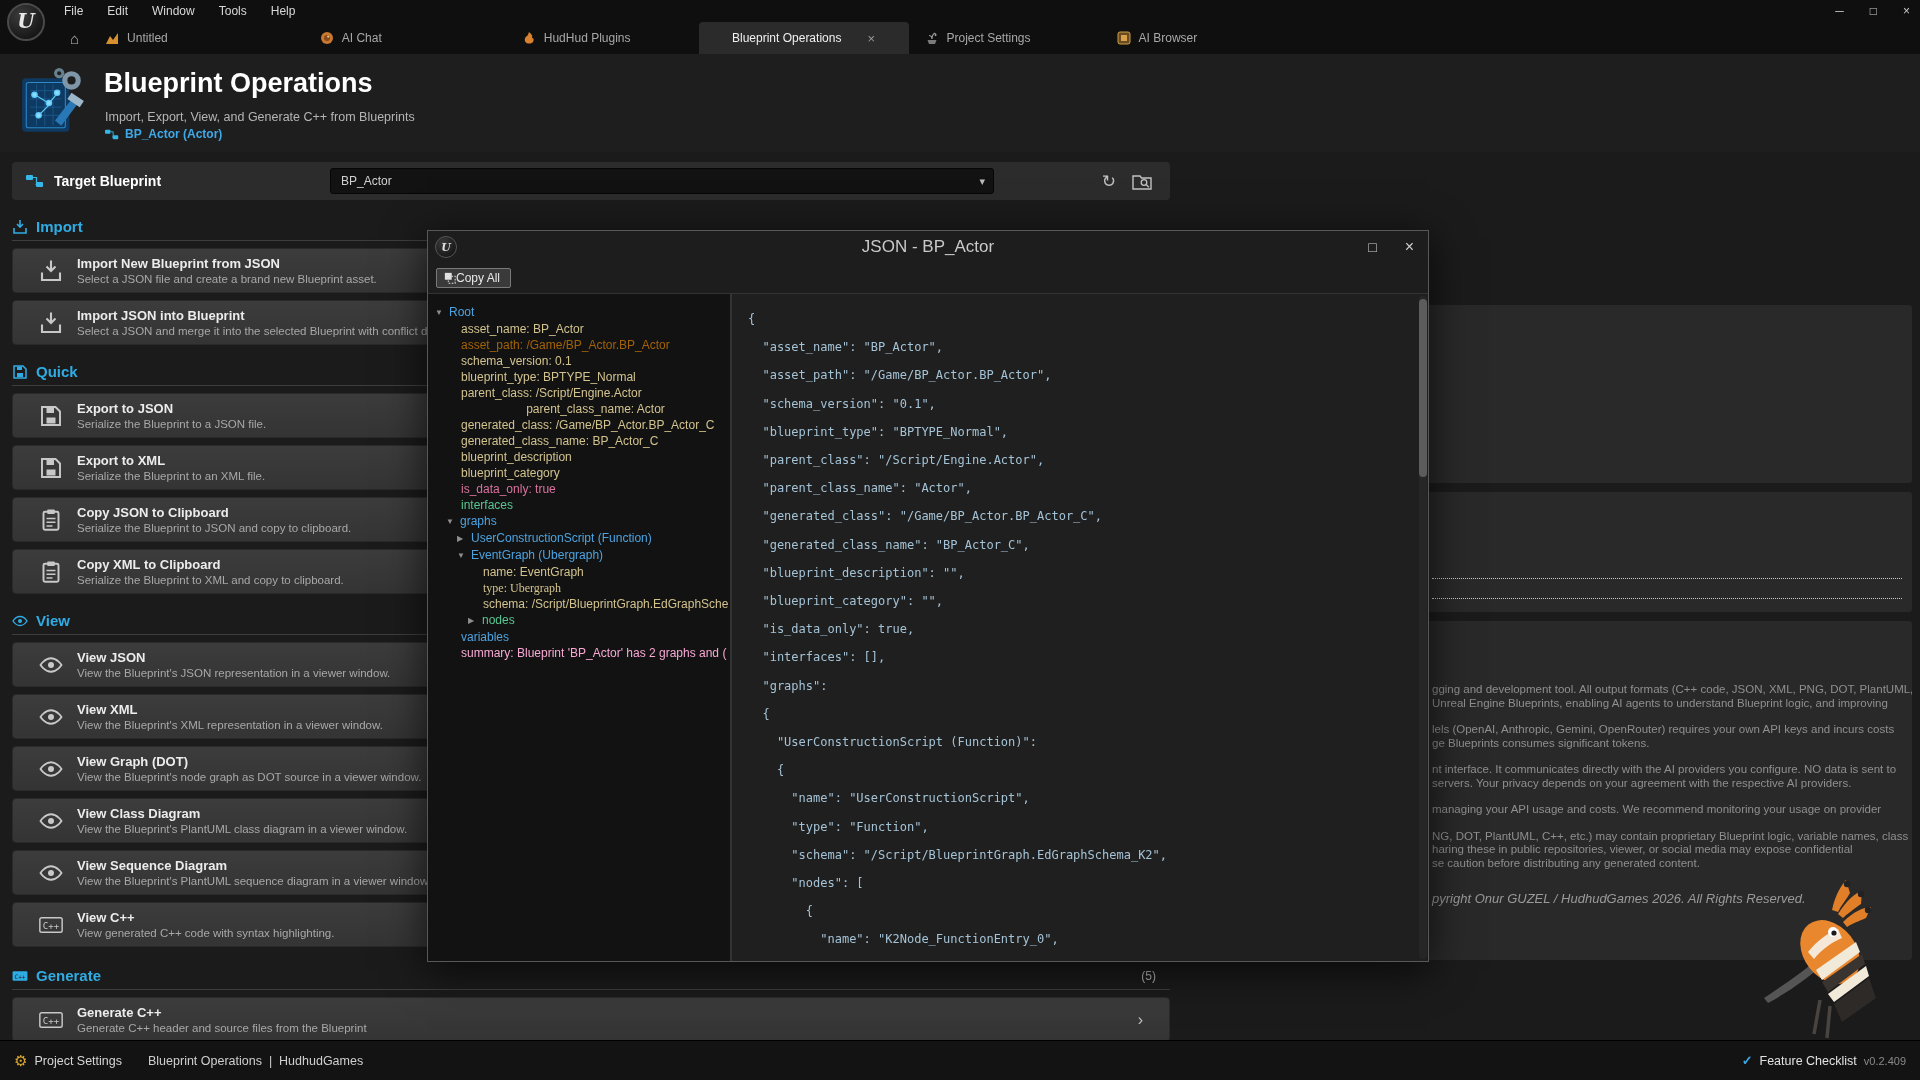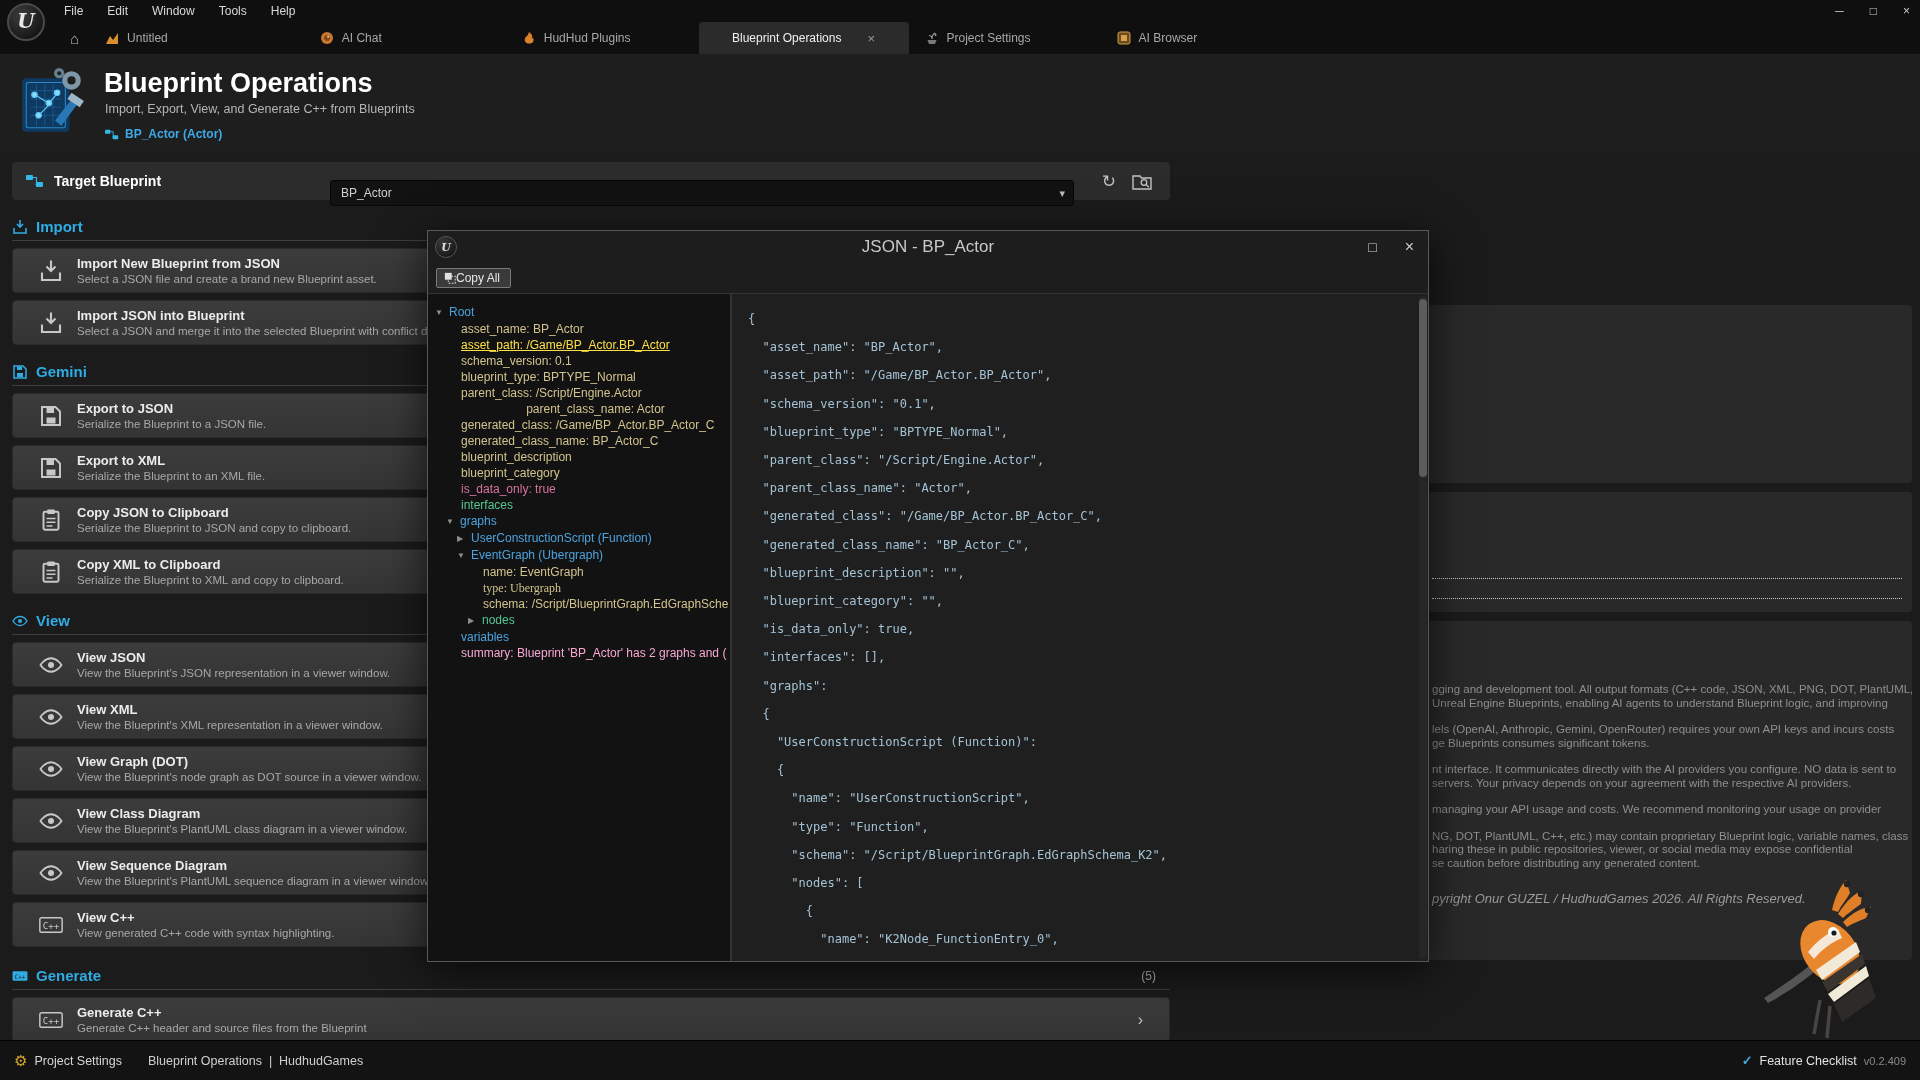--- a/index.html
+++ b/index.html
@@ -20,29 +20,29 @@
   .home-glyph { color:#b8b8b8; font-size:15px; margin-left:70px; }
   .tab { display:flex; align-items:center; gap:8px; color:#a8a8a8; font-size:12px; height:32px; padding:0 10px; }
   .tab.active { background:#2b2b2b; color:#f0f0f0; border-radius:4px 4px 0 0; }
   .tab .tab-close { color:#9a9a9a; font-size:13px; margin-left:18px; }
   .tab-icon { width:14px; height:14px; display:inline-block; flex:0 0 auto; }
 
   
   .header { position:absolute; left:0; top:54px; width:1920px; height:98px; background:#1e1e1e; }
   .app-icon { position:absolute; left:20px; top:12px; width:66px; height:72px; }
   .page-title { position:absolute; left:104px; top:14px; color:#fff; font-size:27px; font-weight:bold; }
-  .page-subtitle { position:absolute; left:105px; top:48px; color:#b5b5b5; font-size:12.5px; }
+  .page-subtitle { position:absolute; left:105px; top:56px; color:#b5b5b5; font-size:12.5px; }
   .breadcrumb { position:absolute; left:105px; top:73px; color:#3fa9e8; font-size:12px; font-weight:bold; display:flex; align-items:center; gap:6px; }
 
   
   .left-panel { position:absolute; left:12px; top:162px; width:1158px; height:878px; overflow:hidden; }
   .target-bar { height:38px; background:#2c2c2c; border-radius:4px; display:flex; align-items:center; position:relative; }
   .target-bar .node-ic { margin-left:14px; }
   .target-label { color:#fff; font-size:14px; font-weight:bold; margin-left:10px; }
-  .dropdown { position:absolute; left:318px; top:18px; width:744px; height:26px; background:#121212; border:1px solid #060606; border-radius:3px; color:#d0d0d0; font-size:12px; display:flex; align-items:center; padding:0 10px; }
+  .dropdown { position:absolute; left:318px; top:6px; width:664px; height:26px; background:#121212; border:1px solid #060606; border-radius:3px; color:#d0d0d0; font-size:12px; display:flex; align-items:center; padding:0 10px; }
   .dropdown .dd-arrow { position:absolute; right:8px; color:#bbb; font-size:11px; }
   .tb-tools { position:absolute; right:18px; display:flex; gap:16px; align-items:center; color:#c2c2c2; }
   .refresh-glyph { font-size:17px; }
 
   .section-header { display:flex; align-items:center; gap:8px; margin-top:18px; }
   .section-header.gen { margin-top:20px; }
   .section-title { color:#30ace4; font-size:15px; font-weight:bold; }
   .section-icon { width:16px; height:16px; color:#30ace4; }
   .section-hr { border:none; border-top:1px solid #3e3e3e; margin-top:5px; }
   .section-count { margin-left:auto; color:#b5b5b5; font-size:12px; margin-right:14px; }
@@ -319,21 +319,21 @@
     </div>
 
     <div class="section-header">
       <span class="section-icon">
         <svg viewBox="0 0 16 16">
             <path d="M2 2h9l3 3v9H2z" fill="none" stroke="currentColor" stroke-width="1.5"></path>
             <rect x="5" y="9" width="6" height="4" fill="currentColor"></rect>
             <rect x="5" y="2.5" width="5" height="3.5" fill="currentColor"></rect>
           </svg>
       </span>
-      <span class="section-title">Gemini</span>
+      <span class="section-title">Quick</span>
     </div>
     <hr class="section-hr">
     <div class="op-button">
       <span class="btn-icon">
           <svg viewBox="0 0 16 16">
             <path d="M2 2h9l3 3v9H2z" fill="none" stroke="currentColor" stroke-width="1.3"></path>
             <rect x="5" y="9" width="6" height="4" fill="currentColor"></rect>
             <rect x="5" y="2.5" width="5" height="3.5" fill="currentColor"></rect>
           </svg>
         </span>
@@ -510,21 +510,21 @@
               <rect x="5" y="5" width="8" height="8" fill="none" stroke="currentColor" stroke-width="1.2" stroke-dasharray="2 1.6"></rect>
             </svg>
         </span>
         <span>Copy All</span>
       </div>
     </div>
     <div class="modal-content">
       <div class="tree-panel">
           <div class="tree-row" style="padding-left: 22px; color: rgb(77, 163, 224);"><span class="tree-arrow">▼</span><span>Root</span></div>
           <div class="tree-row" style="padding-left: 33px; color: rgb(210, 195, 142);"><span>asset_name: BP_Actor</span></div>
-          <div class="tree-row" style="padding-left: 33px; color: #fde047; text-decoration: underline;"><span>asset_path: /Game/BP_Actor.BP_Actor</span></div>
+          <div class="tree-row" style="padding-left: 33px; color: #a16207;"><span>asset_path: /Game/BP_Actor.BP_Actor</span></div>
           <div class="tree-row" style="padding-left: 33px; color: rgb(210, 195, 142);"><span>schema_version: 0.1</span></div>
           <div class="tree-row" style="padding-left: 33px; color: rgb(210, 195, 142);"><span>blueprint_type: BPTYPE_Normal</span></div>
           <div class="tree-row" style="padding-left: 33px; color: rgb(210, 195, 142);"><span>parent_class: /Script/Engine.Actor</span></div>
           <div class="tree-row" style="padding-left: 33px; color: rgb(210, 195, 142); text-align: center;"><span>parent_class_name: Actor</span></div>
           <div class="tree-row" style="padding-left: 33px; color: rgb(210, 195, 142);"><span>generated_class: /Game/BP_Actor.BP_Actor_C</span></div>
           <div class="tree-row" style="padding-left: 33px; color: rgb(210, 195, 142);"><span>generated_class_name: BP_Actor_C</span></div>
           <div class="tree-row" style="padding-left: 33px; color: rgb(210, 195, 142);"><span>blueprint_description</span></div>
           <div class="tree-row" style="padding-left: 33px; color: rgb(210, 195, 142);"><span>blueprint_category</span></div>
           <div class="tree-row" style="padding-left: 33px; color: rgb(217, 114, 158);"><span>is_data_only: true</span></div>
           <div class="tree-row" style="padding-left: 33px; color: rgb(88, 198, 146);"><span>interfaces</span></div>

